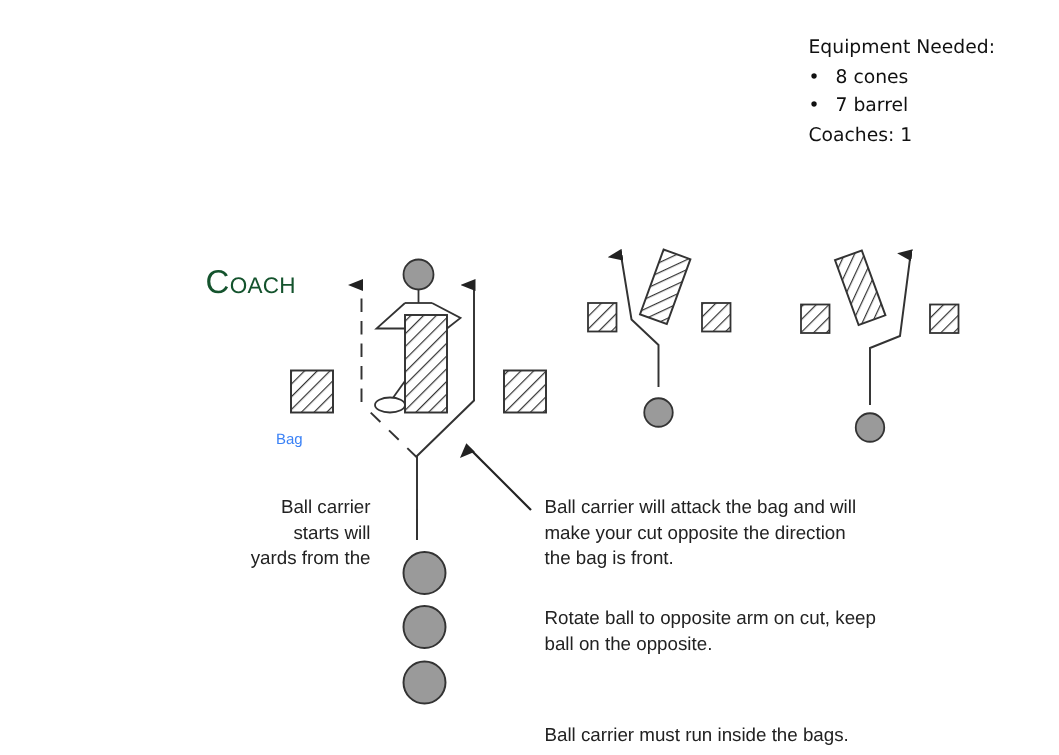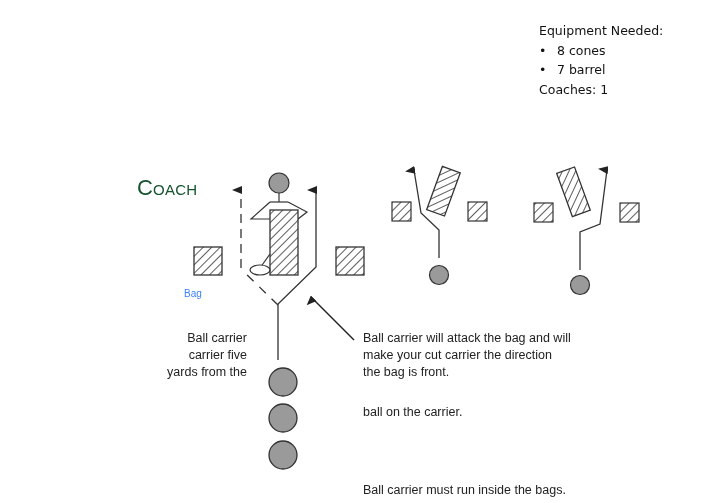--- a/index.html
+++ b/index.html
@@ -86,27 +86,28 @@
     <polyline points="580,270 580,232 600,224 607,170" fill="none" stroke="#333" stroke-width="1.3" marker-end="url(#ah)"></polyline>
     <circle cx="580" cy="285" r="9.5" fill="#9a9a9a" stroke="#333" stroke-width="1.2"></circle>
   </g>
 </svg>
 
 <div class="coach-label">Coach</div>
 <div class="txt bag-label">Bag</div>
 
 <div class="txt left-note">
   <div>Ball carrier</div>
-  <div>carrier five</div>
+  <div>starts will</div>
   <div>yards from the</div>
 </div>
 
 <div class="txt right-note" style="top:318px;margin-top:12px;">
   <div>Ball carrier will attack the bag and will</div>
-  <div>make your cut carrier the direction</div>
+  <div>make your cut opposite the direction</div>
   <div>the bag is front.</div>
 </div>
 <div class="txt right-note" style="top:404px;">
-  <div>ball on the carrier.</div>
+  <div>Rotate ball to opposite arm on cut, keep</div>
+  <div>ball on the opposite.</div>
 </div>
 <div class="txt right-note" style="top:442px;margin-top:40px;">
   <div>Ball carrier must run inside the bags.</div>
 </div>
 
 </body></html>

